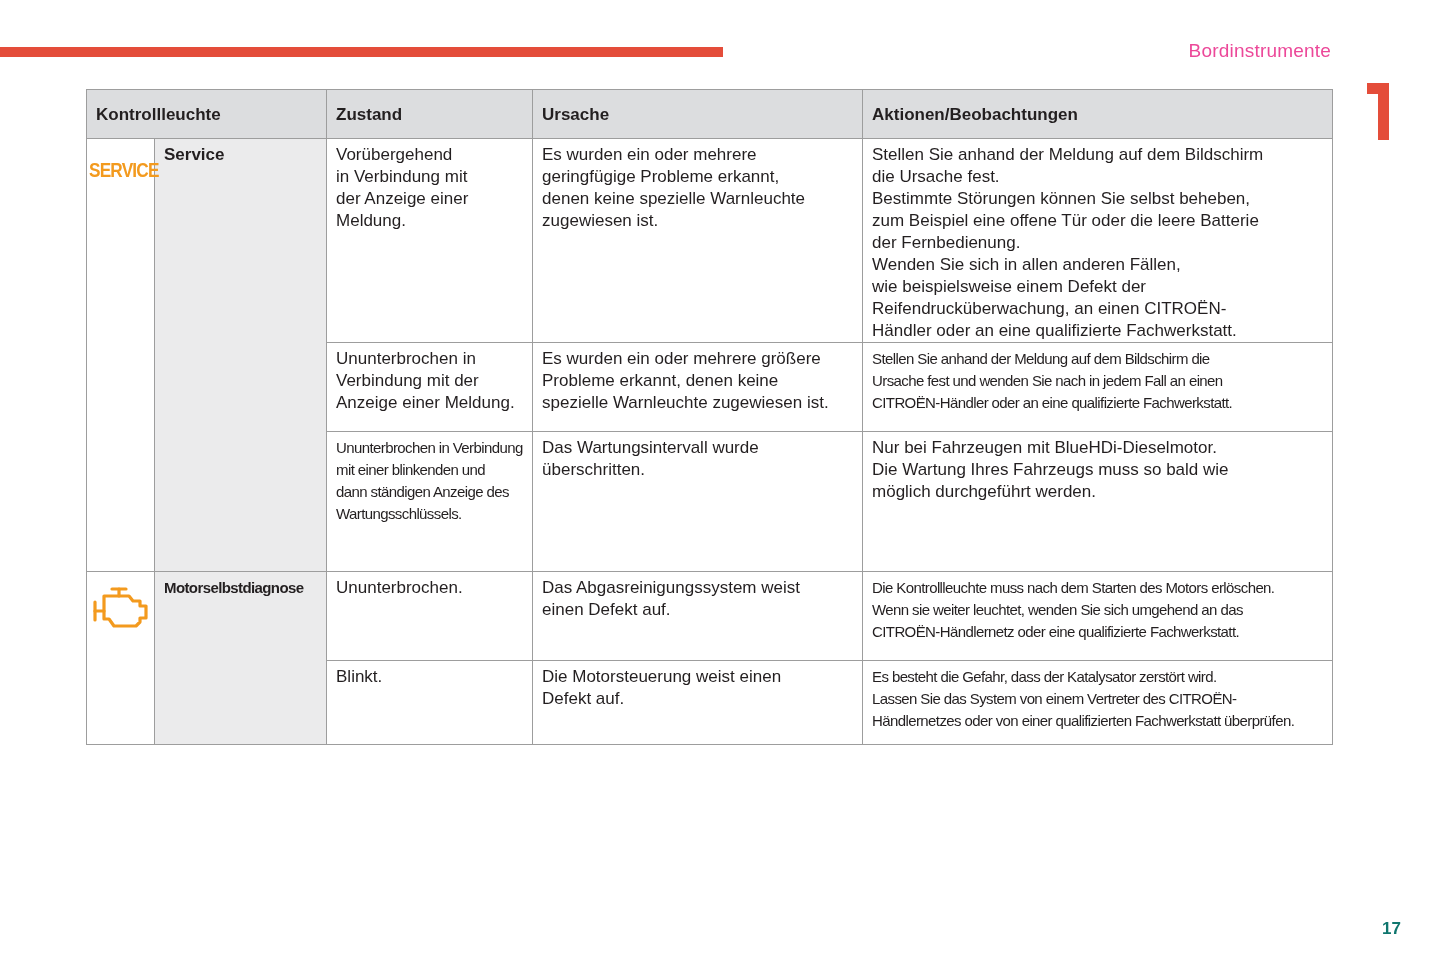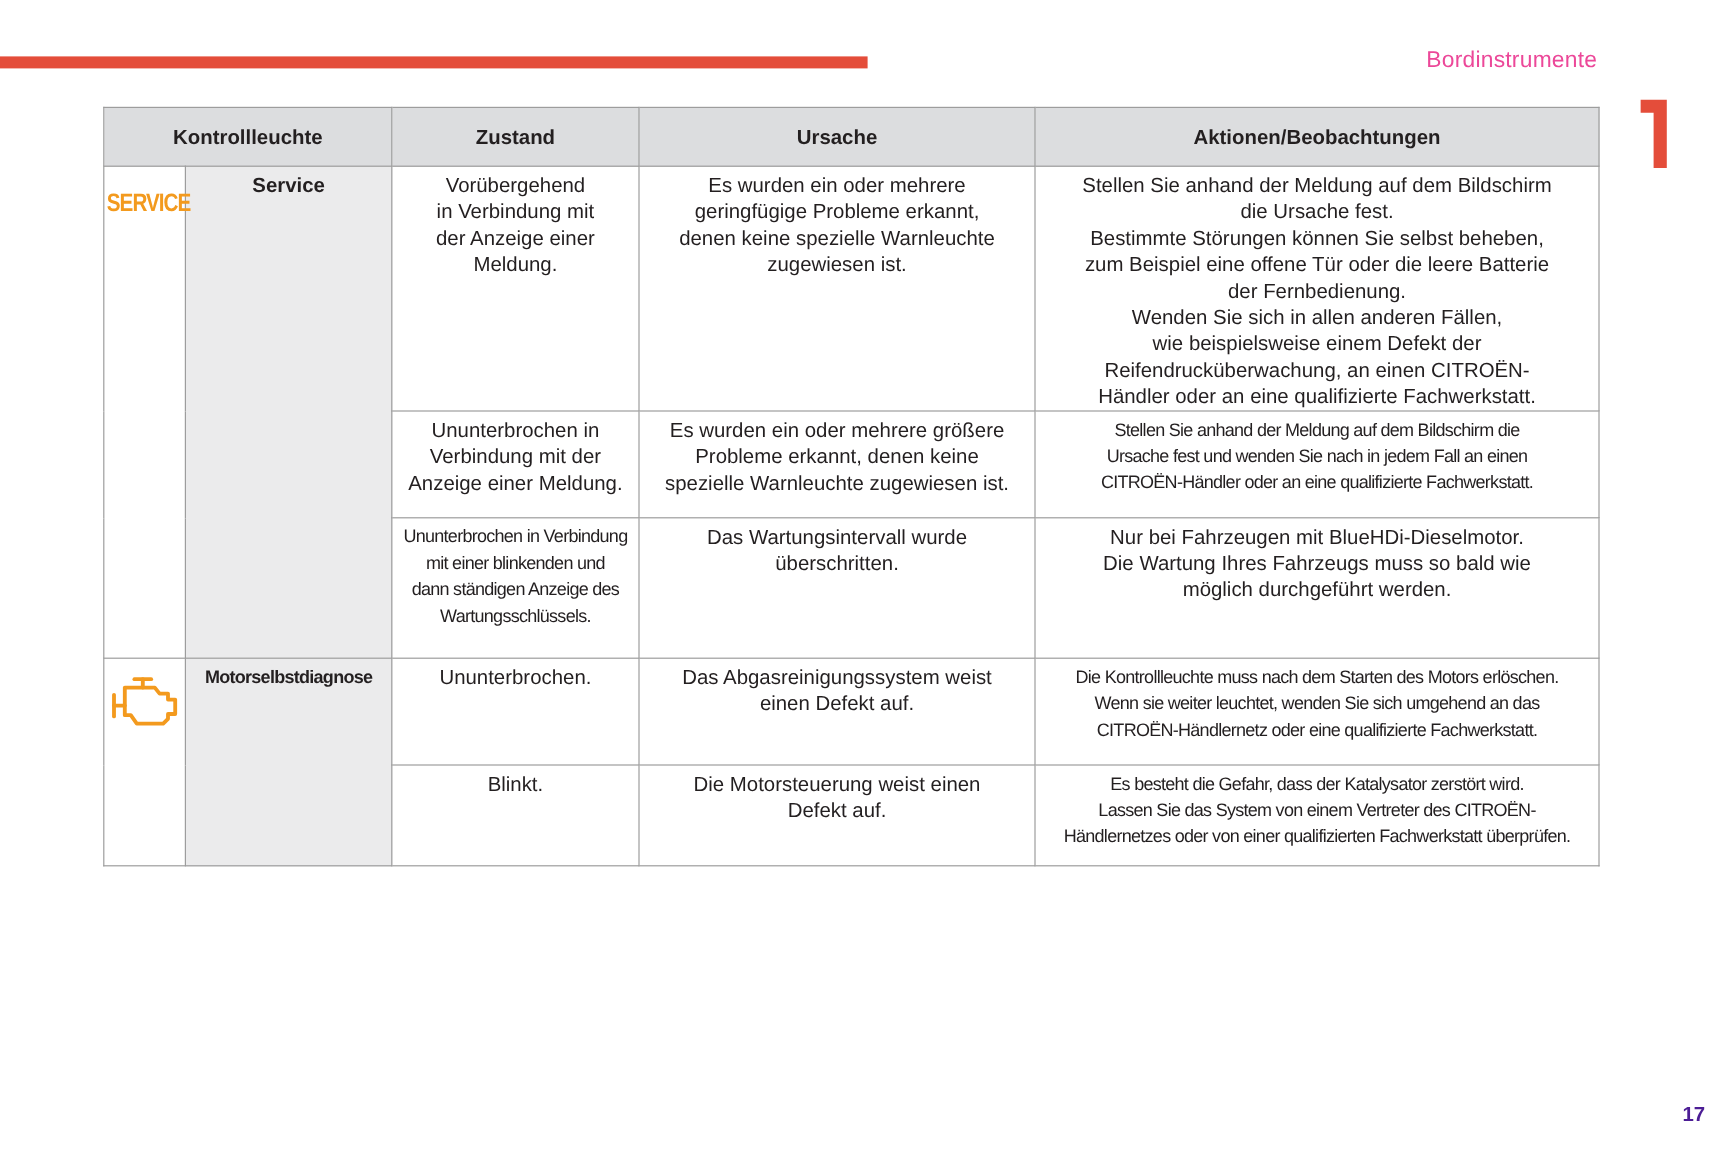--- a/index.html
+++ b/index.html
@@ -12,28 +12,28 @@
       background: #e44d3a;
     }
     .section-title {
       position: absolute; right: 114px; top: 40px; font-size: 19px; color: #ec4899;
       letter-spacing: 0.2px;
     }
     .chapter-num {
       position: absolute; left: 1367px; top: 83px; width: 28px; height: 57px;
     }
     .page-num {
-      position: absolute; left: 1382px; top: 919px; font-size: 17px; font-weight: bold; color: #4c1d95; margin-left: 20px;
+      position: absolute; left: 1382px; top: 919px; font-size: 17px; font-weight: bold; color: #0f766e;
     }
     table.ctl {
       position: absolute; left: 86px; top: 89px; width: 1246px;
       border-collapse: collapse; table-layout: fixed;
     }
     table.ctl th, table.ctl td {
-      border: 1.5px solid #9d9d9d; vertical-align: top; text-align: center;
+      border: 1.5px solid #9d9d9d; vertical-align: top; text-align: left;
       padding: 0 9px;
     }
     table.ctl th {
       background: #dcdddf; height: 46px; font-size: 17px; font-weight: bold;
       vertical-align: middle; padding-top: 2px;
     }
     table.ctl td { font-size: 17px; line-height: 22px; padding-top: 5px; }
     .icon-cell { padding: 0 !important; background: #fff; vertical-align: top; }
     .name-cell { background: #ebebec; font-weight: bold; }
     .narrow { font-size: 15px !important; letter-spacing: -0.6px; }
@@ -98,21 +98,21 @@
       <td class="multi">Ununterbrochen in
 Verbindung mit der
 Anzeige einer Meldung.</td>
       <td class="multi">Es wurden ein oder mehrere größere
 Probleme erkannt, denen keine
 spezielle Warnleuchte zugewiesen ist.</td>
       <td class="multi narrow">Stellen Sie anhand der Meldung auf dem Bildschirm die
 Ursache fest und wenden Sie nach in jedem Fall an einen
 CITROËN-Händler oder an eine qualifizierte Fachwerkstatt.</td>
     </tr>
-    <tr style="height:117px">
+    <tr style="height:140px">
       <td class="multi narrow">Ununterbrochen in Verbindung
 mit einer blinkenden und
 dann ständigen Anzeige des
 Wartungsschlüssels.</td>
       <td class="multi">Das Wartungsintervall wurde
 überschritten.</td>
       <td class="multi">Nur bei Fahrzeugen mit BlueHDi-Dieselmotor.
 Die Wartung Ihres Fahrzeugs muss so bald wie
 möglich durchgeführt werden.</td>
     </tr>

